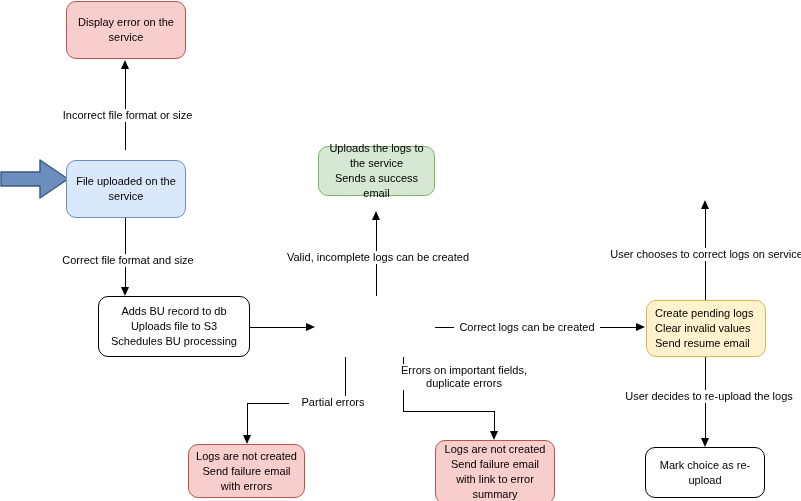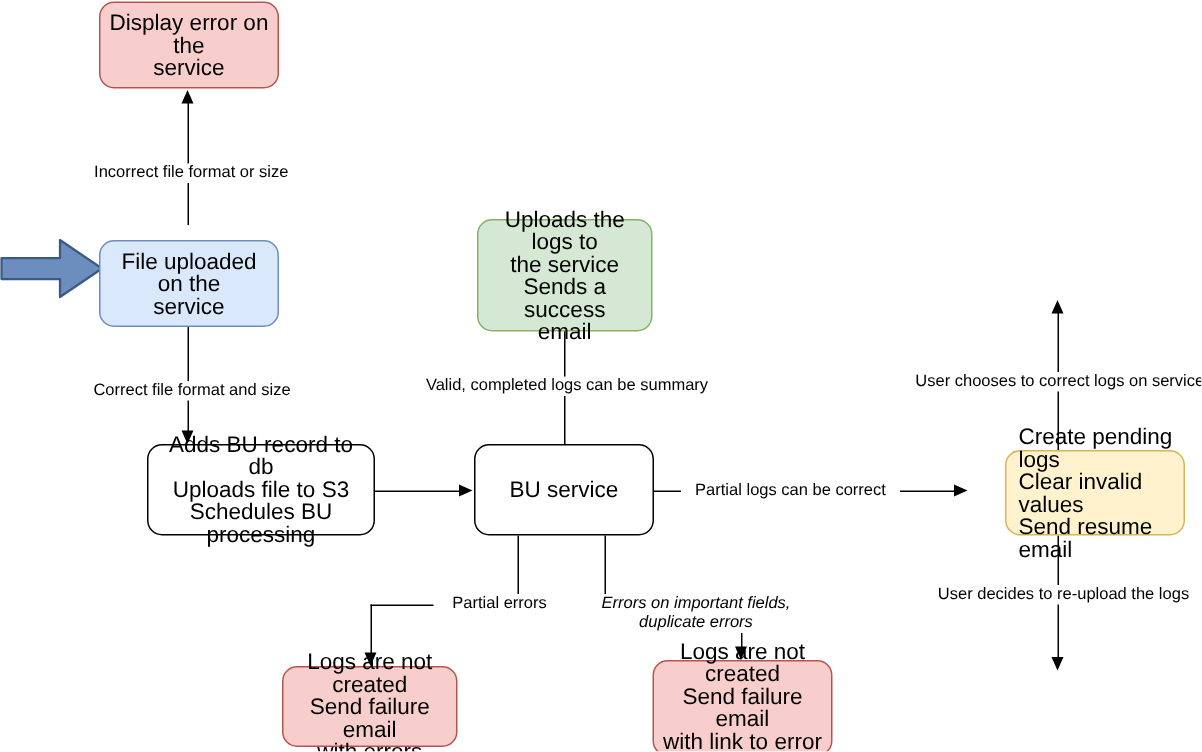--- a/index.html
+++ b/index.html
@@ -19,32 +19,32 @@
   }
   .node {
     position: absolute;
     box-sizing: border-box;
     border: 1px solid #000000;
     border-radius: 10px;
     display: flex;
     align-items: center;
     justify-content: center;
     text-align: center;
-    font-size: 15px;
+    font-size: 11px;
     line-height: 15px;
     color: #000000;
     white-space: pre-line;
     padding: 2px 4px;
     background: #ffffff;
     z-index: 4;
   }
   .node.pink   { background: #f8cecc; border-color: #b85450; }
   .node.blue   { background: #dae8fc; border-color: #6c8ebf; }
   .node.green  { background: #d5e8d4; border-color: #82b366; }
-  .node.yellow { background: #fff2cc; border-color: #d6b656; text-align: left; justify-content: flex-start; padding-left: 8px; margin-left: 24px; }
+  .node.yellow { background: #fff2cc; border-color: #d6b656; text-align: left; justify-content: flex-start; padding-left: 8px; }
   .node.white  { background: #ffffff; border-color: #000000; }
 
   .edge-line {
     position: absolute;
     background: #000000;
     z-index: 1;
   }
   .edge-v { width: 1px; }
   .edge-h { height: 1px; }
 
@@ -120,62 +120,63 @@
 
   <div class="edge-line edge-v" style="left:403px; top:357px; height:55px;"></div>
   <div class="edge-line edge-h" style="left:403px; top:411px; width:92px;"></div>
   <div class="edge-line edge-v" style="left:494px; top:411px; height:21px;"></div>
   <div class="arrowhead arrow-down" style="left:489.5px; top:431px;"></div>
 
   <div class="edge-label" style="left:55px; top:109px; width:141px;">Incorrect file format or size</div>
 
   <div class="edge-label" style="left:58px; top:254px; width:136px;">Correct file format and size</div>
 
-  <div class="edge-label" style="left:281px; top:251px; width:190px;">Valid, completed logs can be summary</div>
+  <div class="edge-label" style="left:281px; top:251px; width:190px;">Valid, incomplete logs can be created</div>
 
-  <div class="edge-label" style="left:454px; top:321px; width:142px;">Partial logs can be correct</div>
+  <div class="edge-label" style="left:454px; top:321px; width:142px;">Correct logs can be created</div>
 
   <div class="edge-label" style="left:608px; top:248px; width:193px;">User chooses to correct logs on service</div>
 
   <div class="edge-label" style="left:289px; top:396px; width:84px;">Partial errors</div>
 
-  <div class="edge-label" style="left:391px; top:396px; width:142px;font-style:italic;">Errors on important fields,
+  <div class="edge-label" style="left:391px; top:364px; width:142px;">Errors on important fields,
 duplicate errors</div>
 
   <div class="edge-label" style="left:614px; top:390px; width:186px;">User decides to re-upload the logs</div>
 
   <svg class="big-arrow" style="left:0px; top:158px;" width="70" height="42" viewBox="0 0 70 42">
     <polygon points="1,14 40,14 40,2 68,21 40,40 40,28 1,28" fill="#6c8ebf" stroke="#3b5a82" stroke-width="1.5" stroke-linejoin="round"></polygon>
   </svg>
 
   <div class="node pink" style="left:66px; top:1px; width:120px; height:58px;">Display error on the
 service</div>
 
   <div class="node blue" style="left:66px; top:160px; width:120px; height:58px;">File uploaded on the
 service</div>
 
   <div class="node white" style="left:50px; top:296px; width:152px; height:61px;margin-left:48px;">Adds BU record to db
 Uploads file to S3
 Schedules BU processing</div>
 
-  <div class="node green" style="left:318px; top:146px; width:117px; height:75px;">Uploads the logs to
+  <div class="node green" style="left:318px; top:146px; width:117px; height:50px;">Uploads the logs to
 the service
 Sends a success
 email</div>
 
-  <div class="node white" style="left:316px; top:296px; width:120px; height:61px;">BU service</div>
 
 
   <div class="node yellow" style="left:646px; top:300px; width:120px; height:57px;">Create pending logs
 Clear invalid values
 Send resume email</div>
 
   <div class="node pink" style="left:188px; top:444px; width:117px; height:54px;">Logs are not created
 Send failure email
 with errors</div>
 
   <div class="node pink" style="left:435px; top:440px; width:120px; height:64px;">Logs are not created
 Send failure email
 with link to error
 summary</div>
 
+  <div class="node white" style="left:645px; top:447px; width:120px; height:51px;">Mark choice as re-
+upload</div>
 
 </div>
 
 </body></html>

